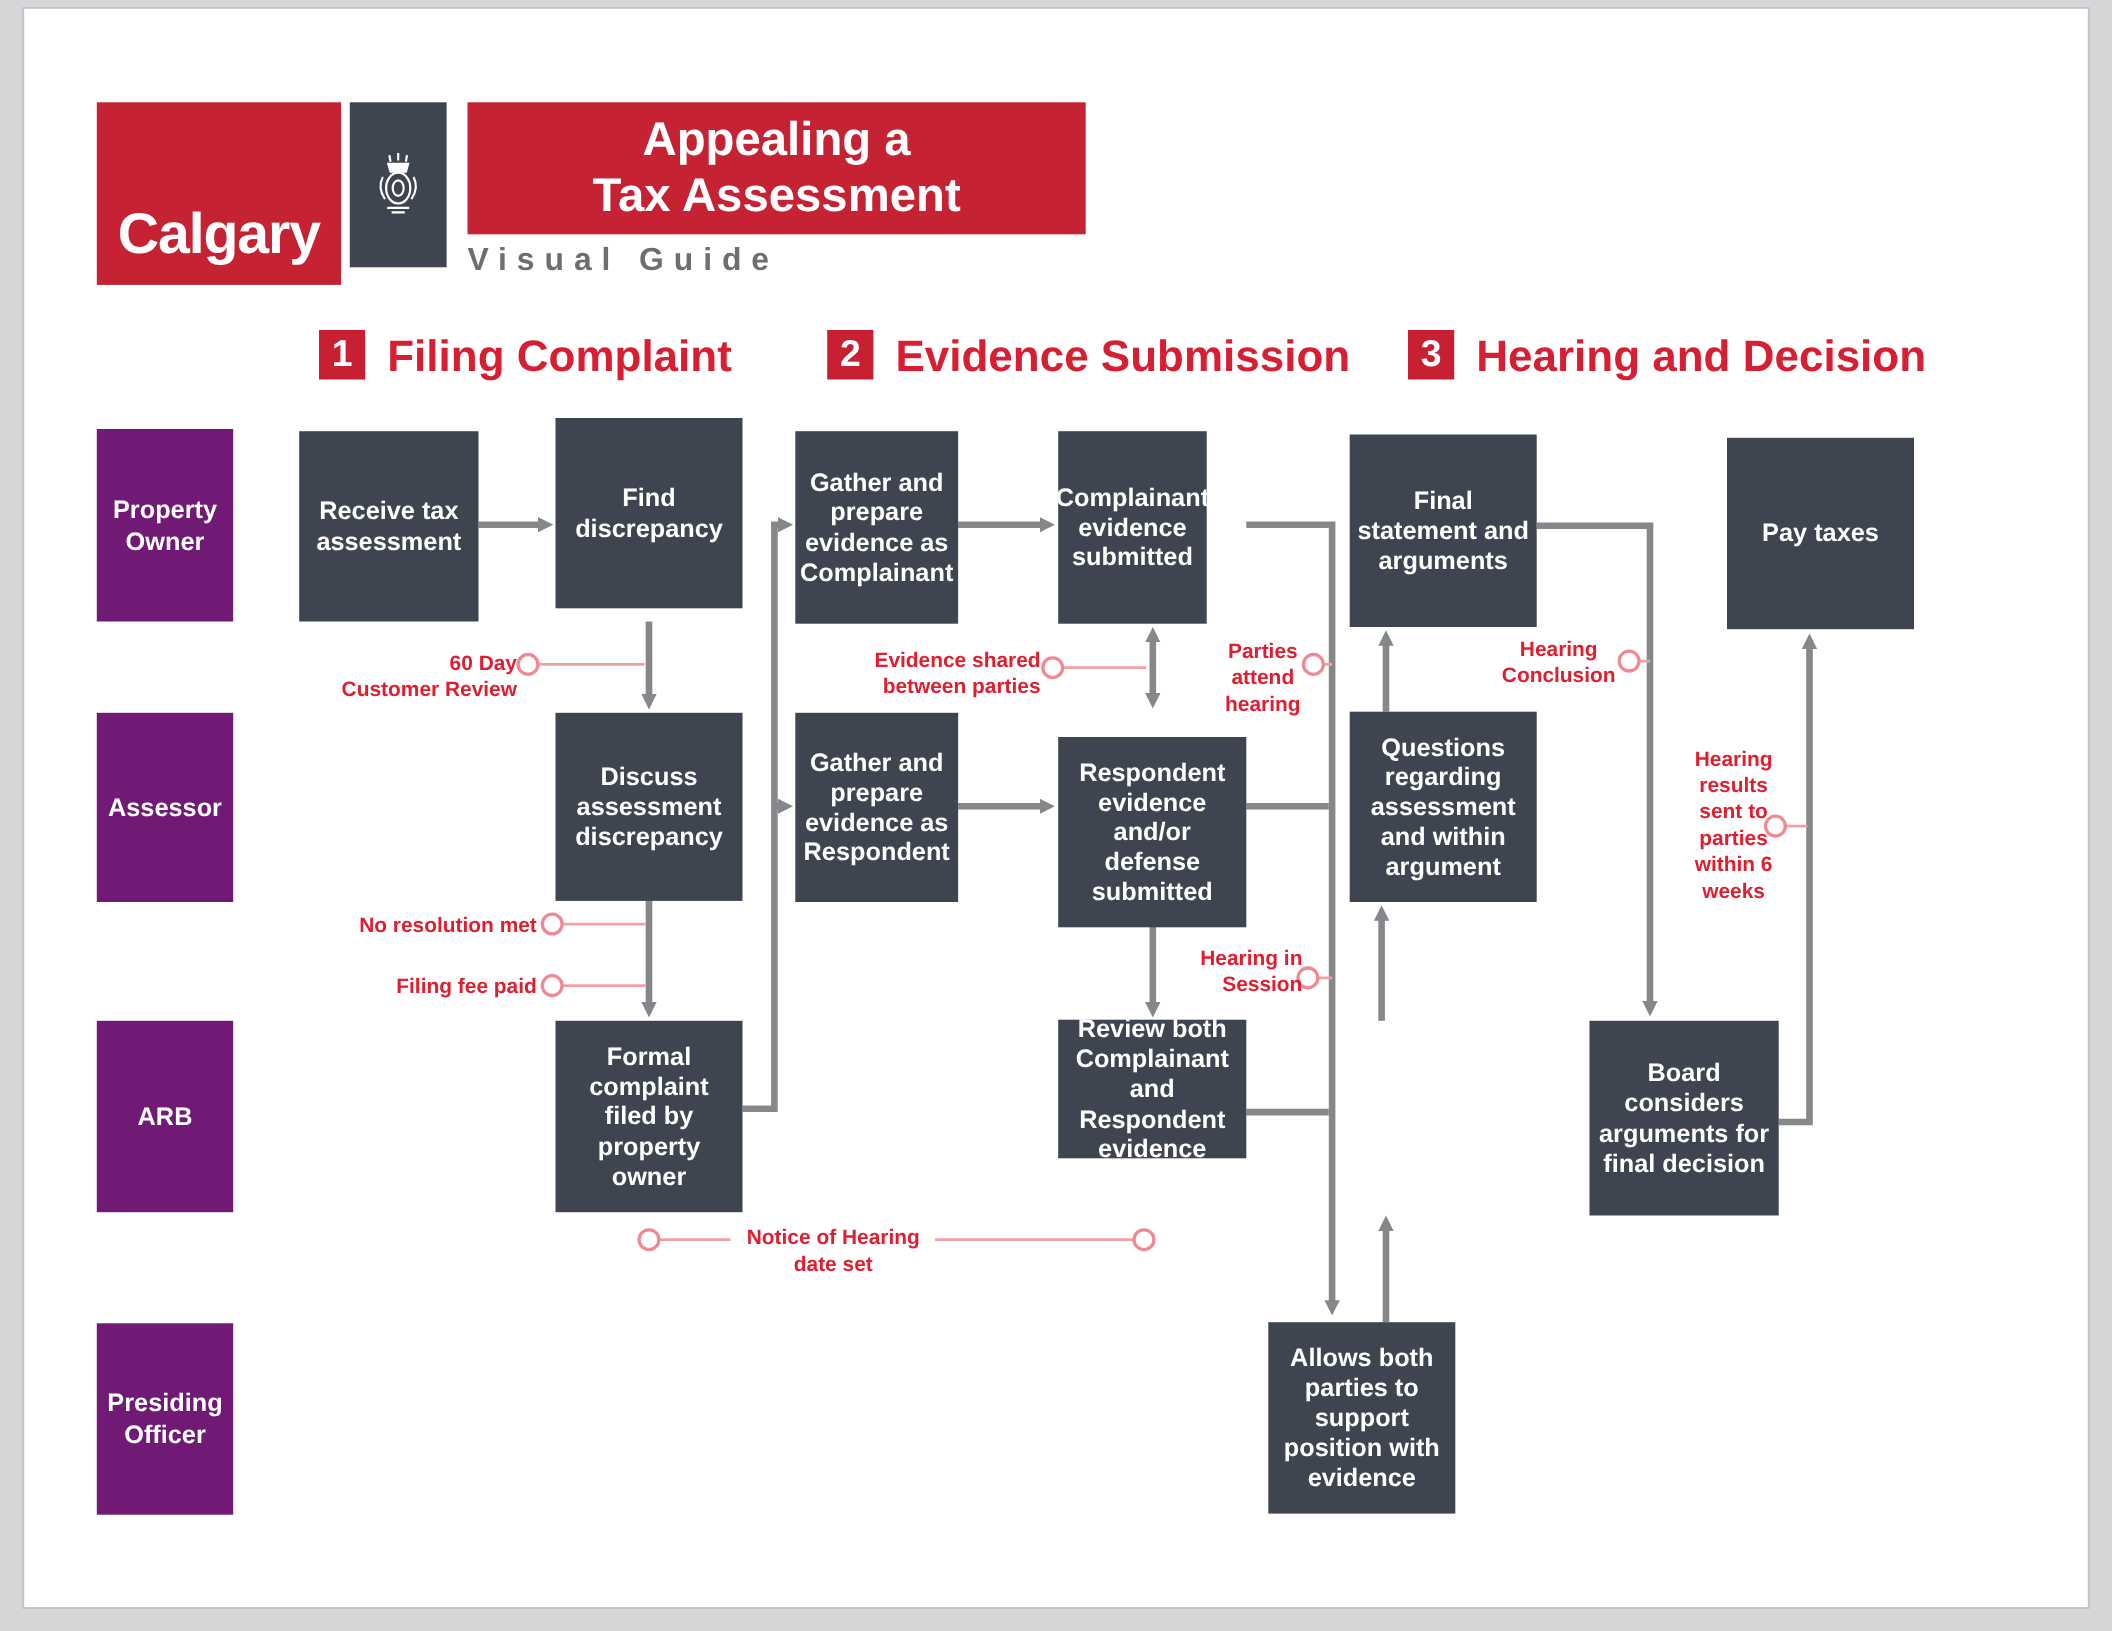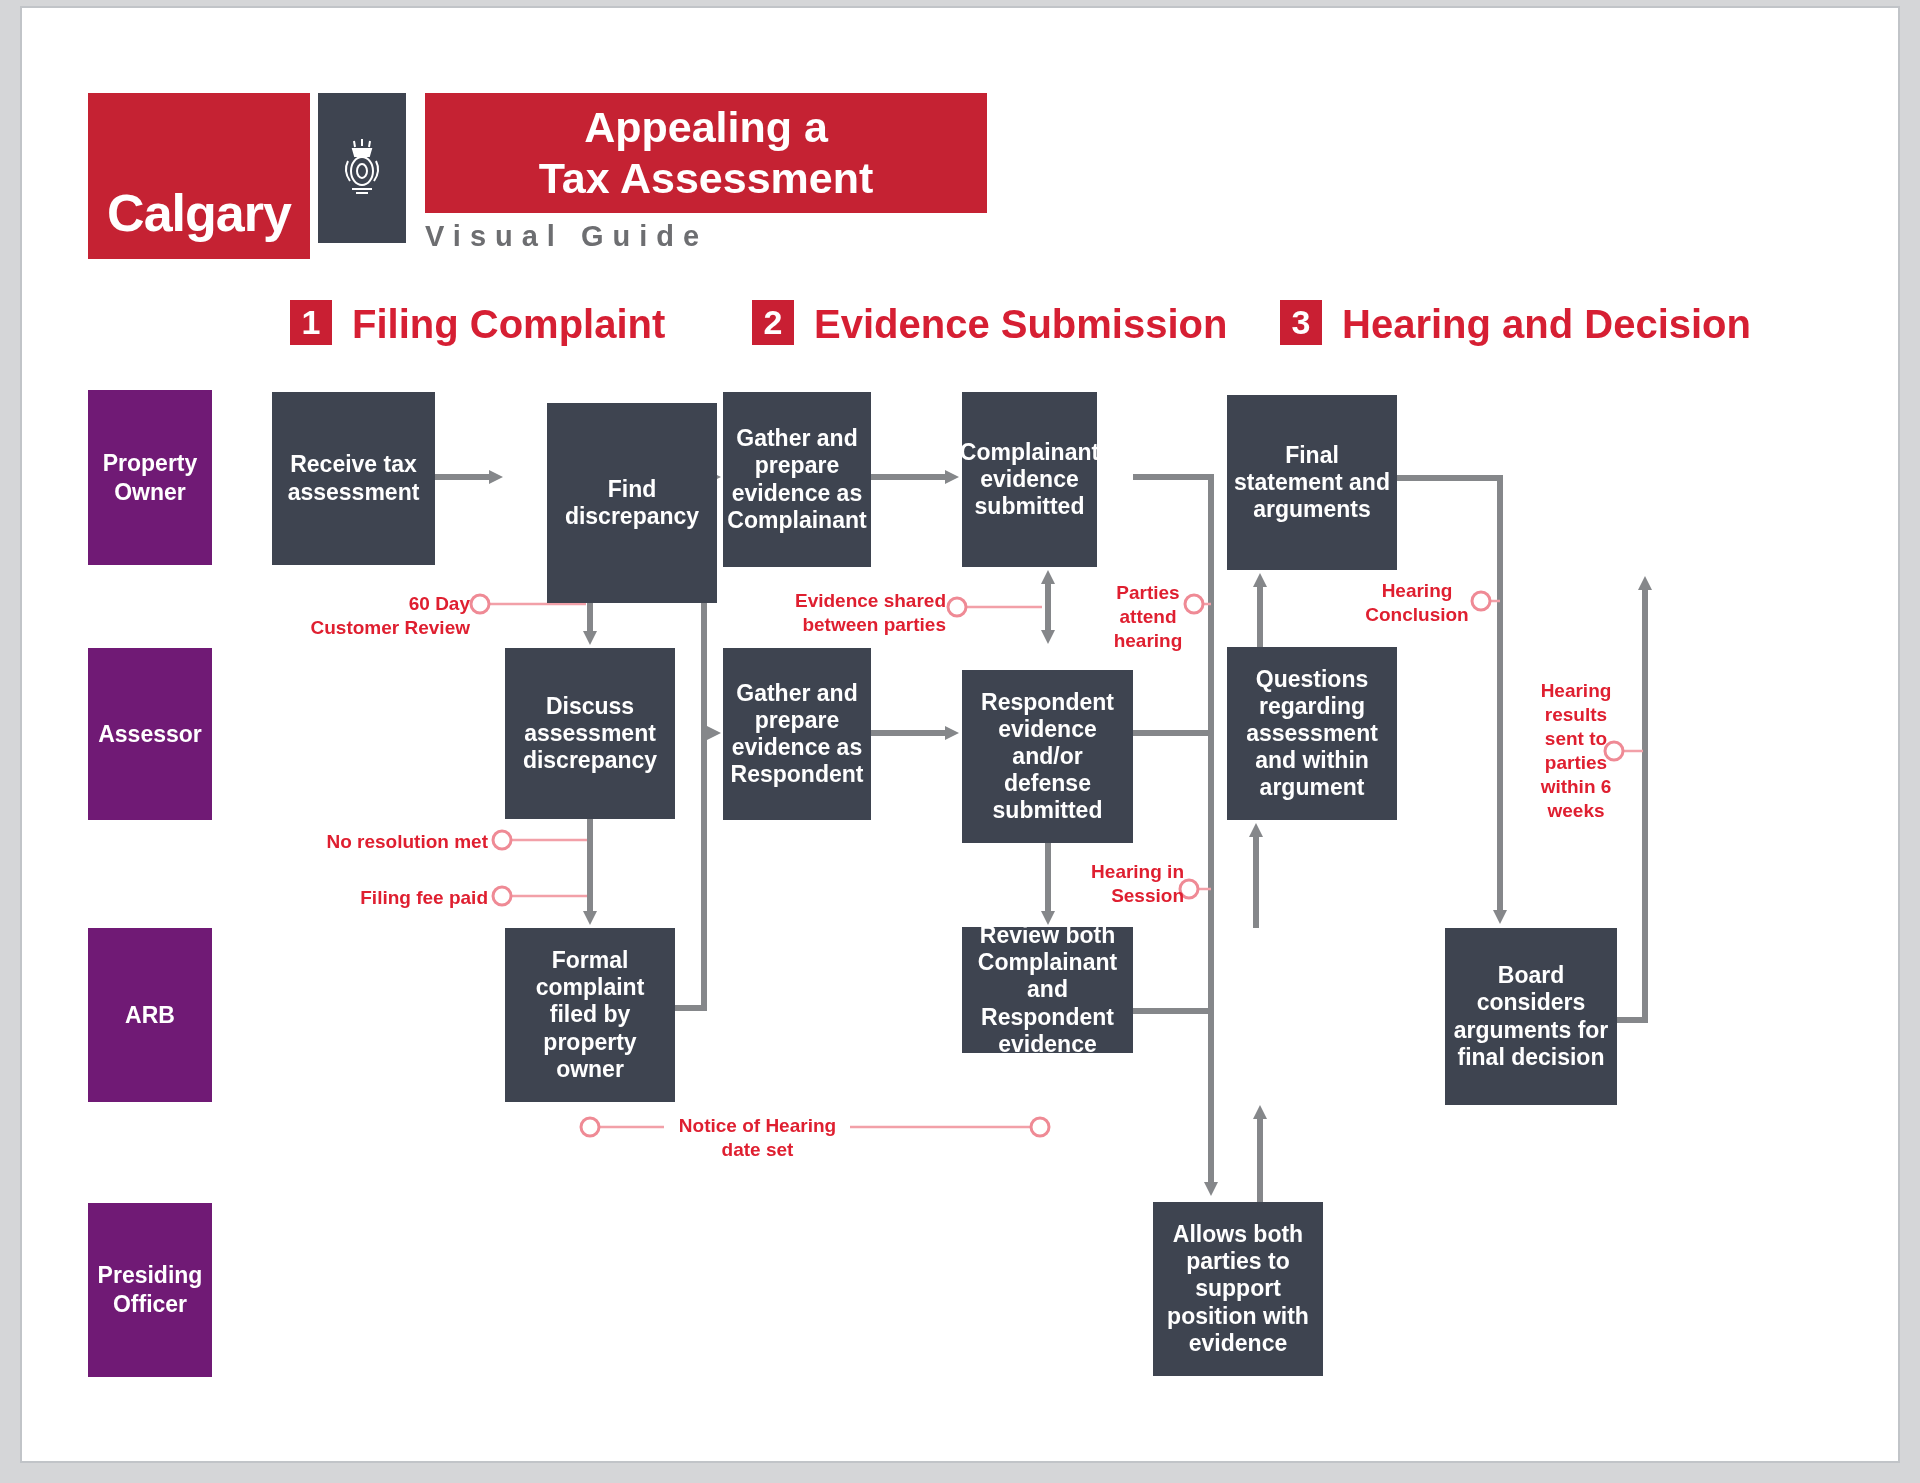--- a/index.html
+++ b/index.html
@@ -118,24 +118,25 @@
       <circle cx="1614" cy="751" r="9"></circle>
     </g>
   </svg>
 
   <div class="abs lane" style="left:88px;top:390px;width:124px;height:175px;">Property Owner</div>
   <div class="abs lane" style="left:88px;top:648px;width:124px;height:172px;">Assessor</div>
   <div class="abs lane" style="left:88px;top:928px;width:124px;height:174px;">ARB</div>
   <div class="abs lane" style="left:88px;top:1203px;width:124px;height:174px;">Presiding Officer</div>
 
   <div class="abs node" style="left:272px;top:392px;width:163px;height:173px;">Receive tax assessment</div>
-  <div class="abs node" style="left:505px;top:403px;width:170px;height:200px;margin-left:42px;">Find discrepancy</div>
+  <div class="abs node" style="left:505px;top:380px;width:170px;height:173px;">Find discrepancy</div>
   <div class="abs node" style="left:723px;top:392px;width:148px;height:175px;">Gather and prepare evidence as Complainant</div>
   <div class="abs node" style="left:962px;top:392px;width:135px;height:175px;">Complainant evidence submitted</div>
   <div class="abs node" style="left:1227px;top:395px;width:170px;height:175px;">Final statement and arguments</div>
+  <div class="abs node" style="left:1570px;top:398px;width:170px;height:174px;">Pay taxes</div>
 
   <div class="abs node" style="left:505px;top:648px;width:170px;height:171px;">Discuss assessment discrepancy</div>
   <div class="abs node" style="left:723px;top:648px;width:148px;height:172px;">Gather and prepare evidence as Respondent</div>
   <div class="abs node" style="left:962px;top:647px;width:171px;height:173px;margin-top:23px;">Respondent evidence and/or defense submitted</div>
   <div class="abs node" style="left:1227px;top:647px;width:170px;height:173px;">Questions regarding assessment and within argument</div>
 
   <div class="abs node" style="left:505px;top:928px;width:170px;height:174px;">Formal complaint filed by property owner</div>
   <div class="abs node" style="left:962px;top:927px;width:171px;height:126px;">Review both Complainant and Respondent evidence</div>
   <div class="abs node" style="left:1445px;top:928px;width:172px;height:177px;">Board considers arguments for final decision</div>
 

